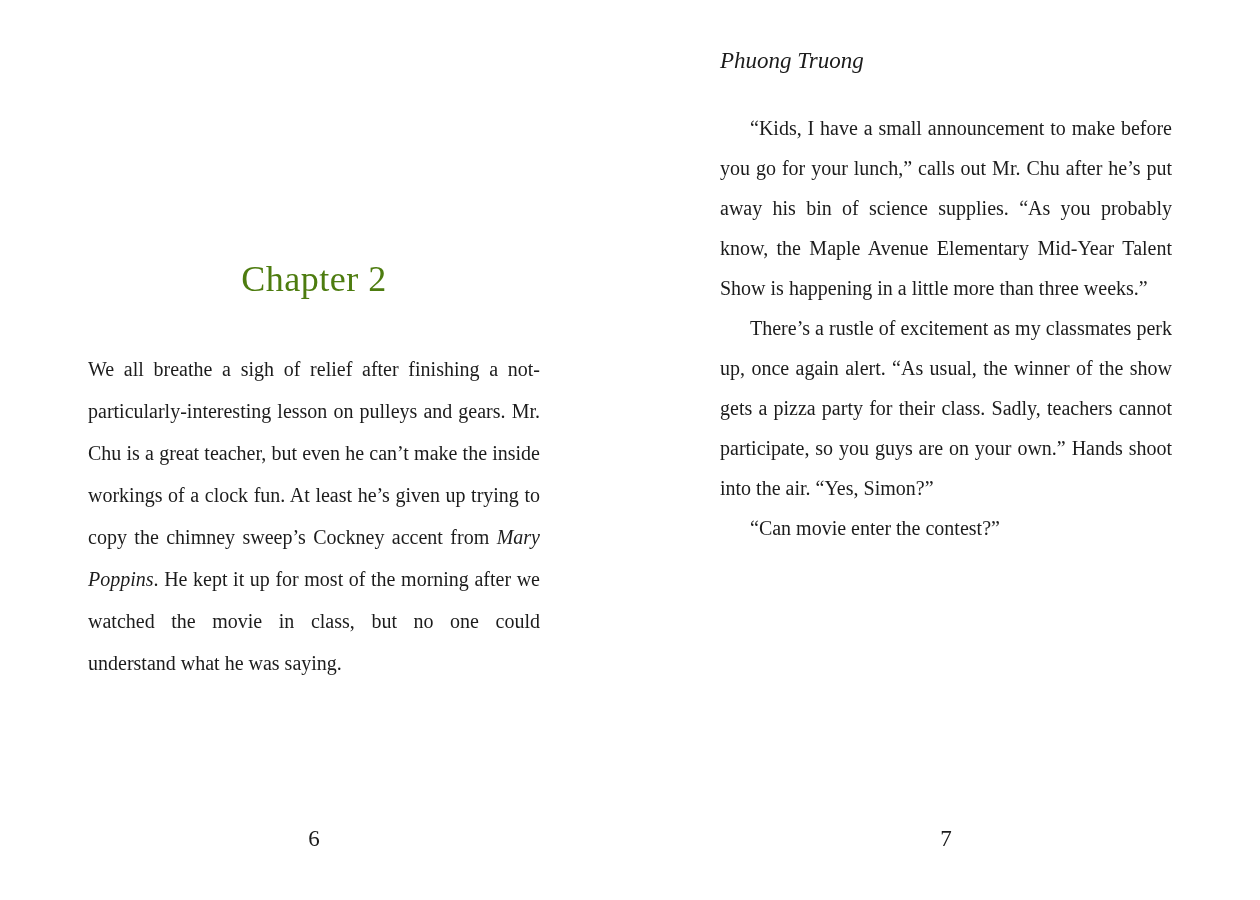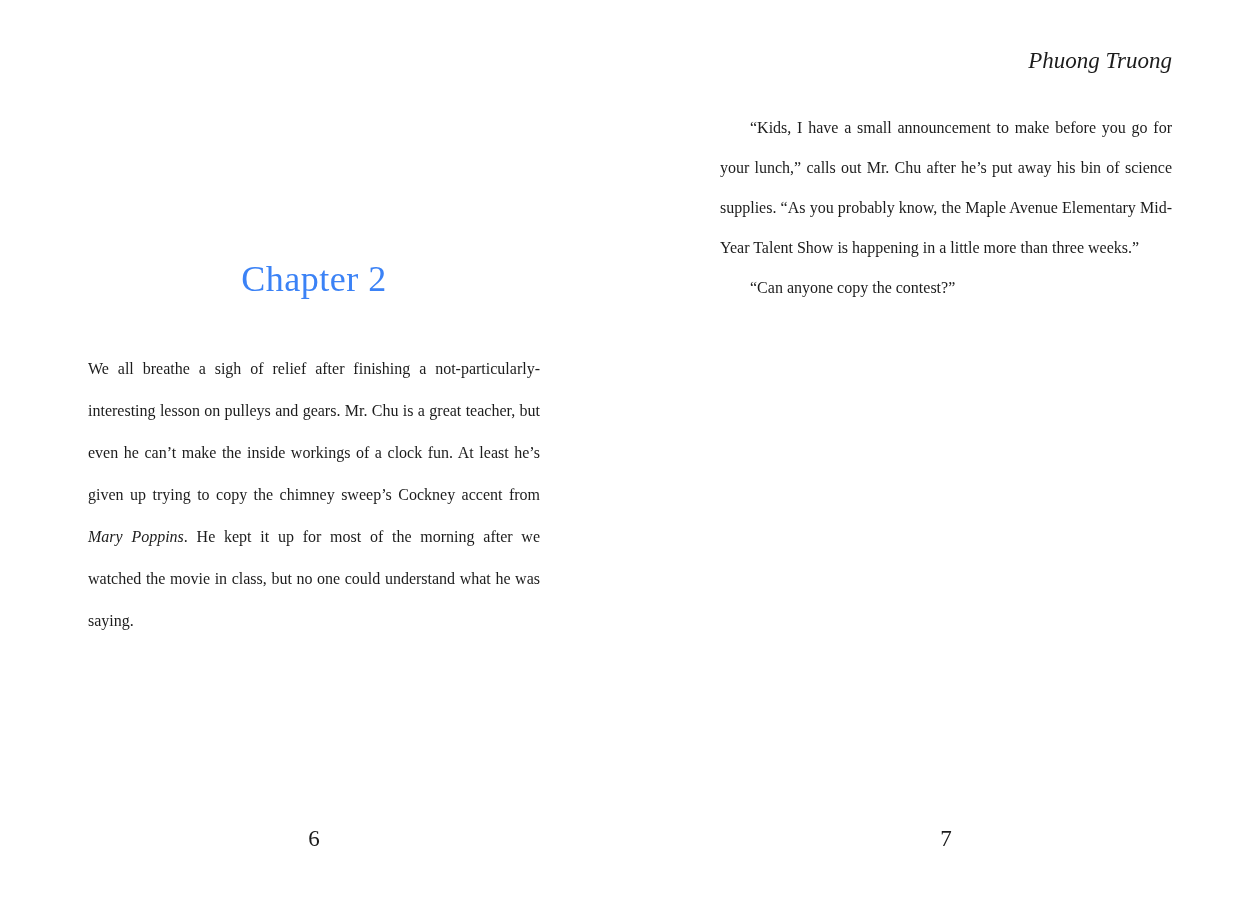--- a/index.html
+++ b/index.html
@@ -28,40 +28,40 @@
 
   .chapter-title {
     position: absolute;
     top: 258px;
     left: 0;
     width: 100%;
     text-align: center;
     font-size: 36px;
     font-weight: 400;
     letter-spacing: 0.5px;
-    color: #3b82f6;
+    color: #4d7c0f;
   }
 
   .running-header {
     position: absolute;
     top: 48px;
     left: 0;
     width: 100%;
-    text-align: right;
+    text-align: left;
     font-style: italic;
     font-size: 23px;
     color: #1c1c1c;
   }
 
   .body-text {
     position: absolute;
     left: 0;
     width: 452px;
     text-align: justify;
-    font-size: 16px;
+    font-size: 20px;
     color: #1c1c1c;
   }
   .left-body  { top: 348px; line-height: 42px; }
   .right-body { top: 108px; line-height: 40px; }
 
   .para { margin: 0; }
   .para.indent { text-indent: 30px; }
   .italic { font-style: italic; }
 
   .page-number {
@@ -87,19 +87,20 @@
     </div>
 
     <div class="page-number">6</div>
   </section>
 
   <section class="page right">
     <div class="running-header">Phuong Truong</div>
 
     <div class="body-text right-body">
       <p class="para indent">“Kids, I have a small announcement to make before you go for your lunch,” calls out Mr. Chu after he’s put away his bin of science supplies. “As you probably know, the Maple Avenue Elementary Mid-Year Talent Show is happening in a little more than three weeks.”</p>
-      <p class="para indent">“Can anyone copy the contest?”</p>
+      <p class="para indent">There’s a rustle of excitement as my classmates perk up, once again alert. “As usual, the winner of the show gets a pizza party for their class. Sadly, teachers cannot participate, so you guys are on your own.” Hands shoot into the air. “Yes, Simon?”</p>
+      <p class="para indent">“Can movie enter the contest?”</p>
     </div>
 
     <div class="page-number">7</div>
   </section>
 
 </div>
 
 </body></html>

